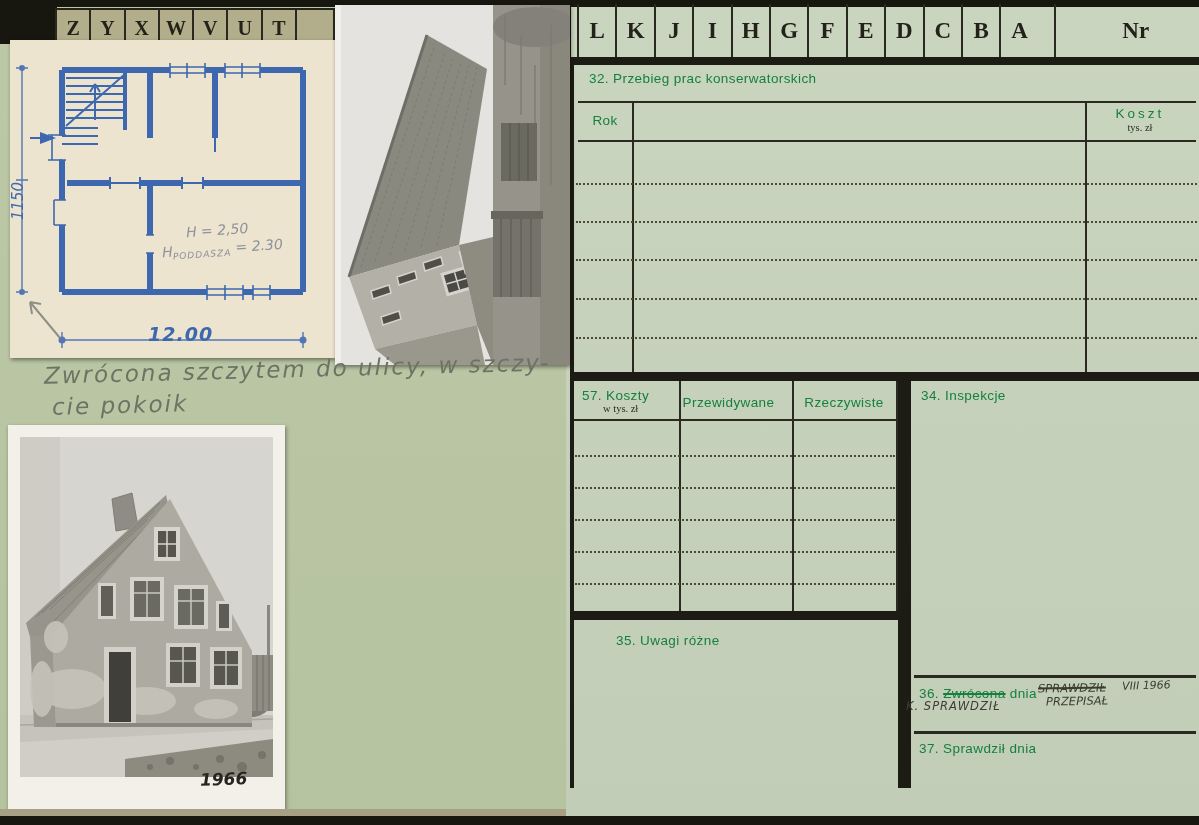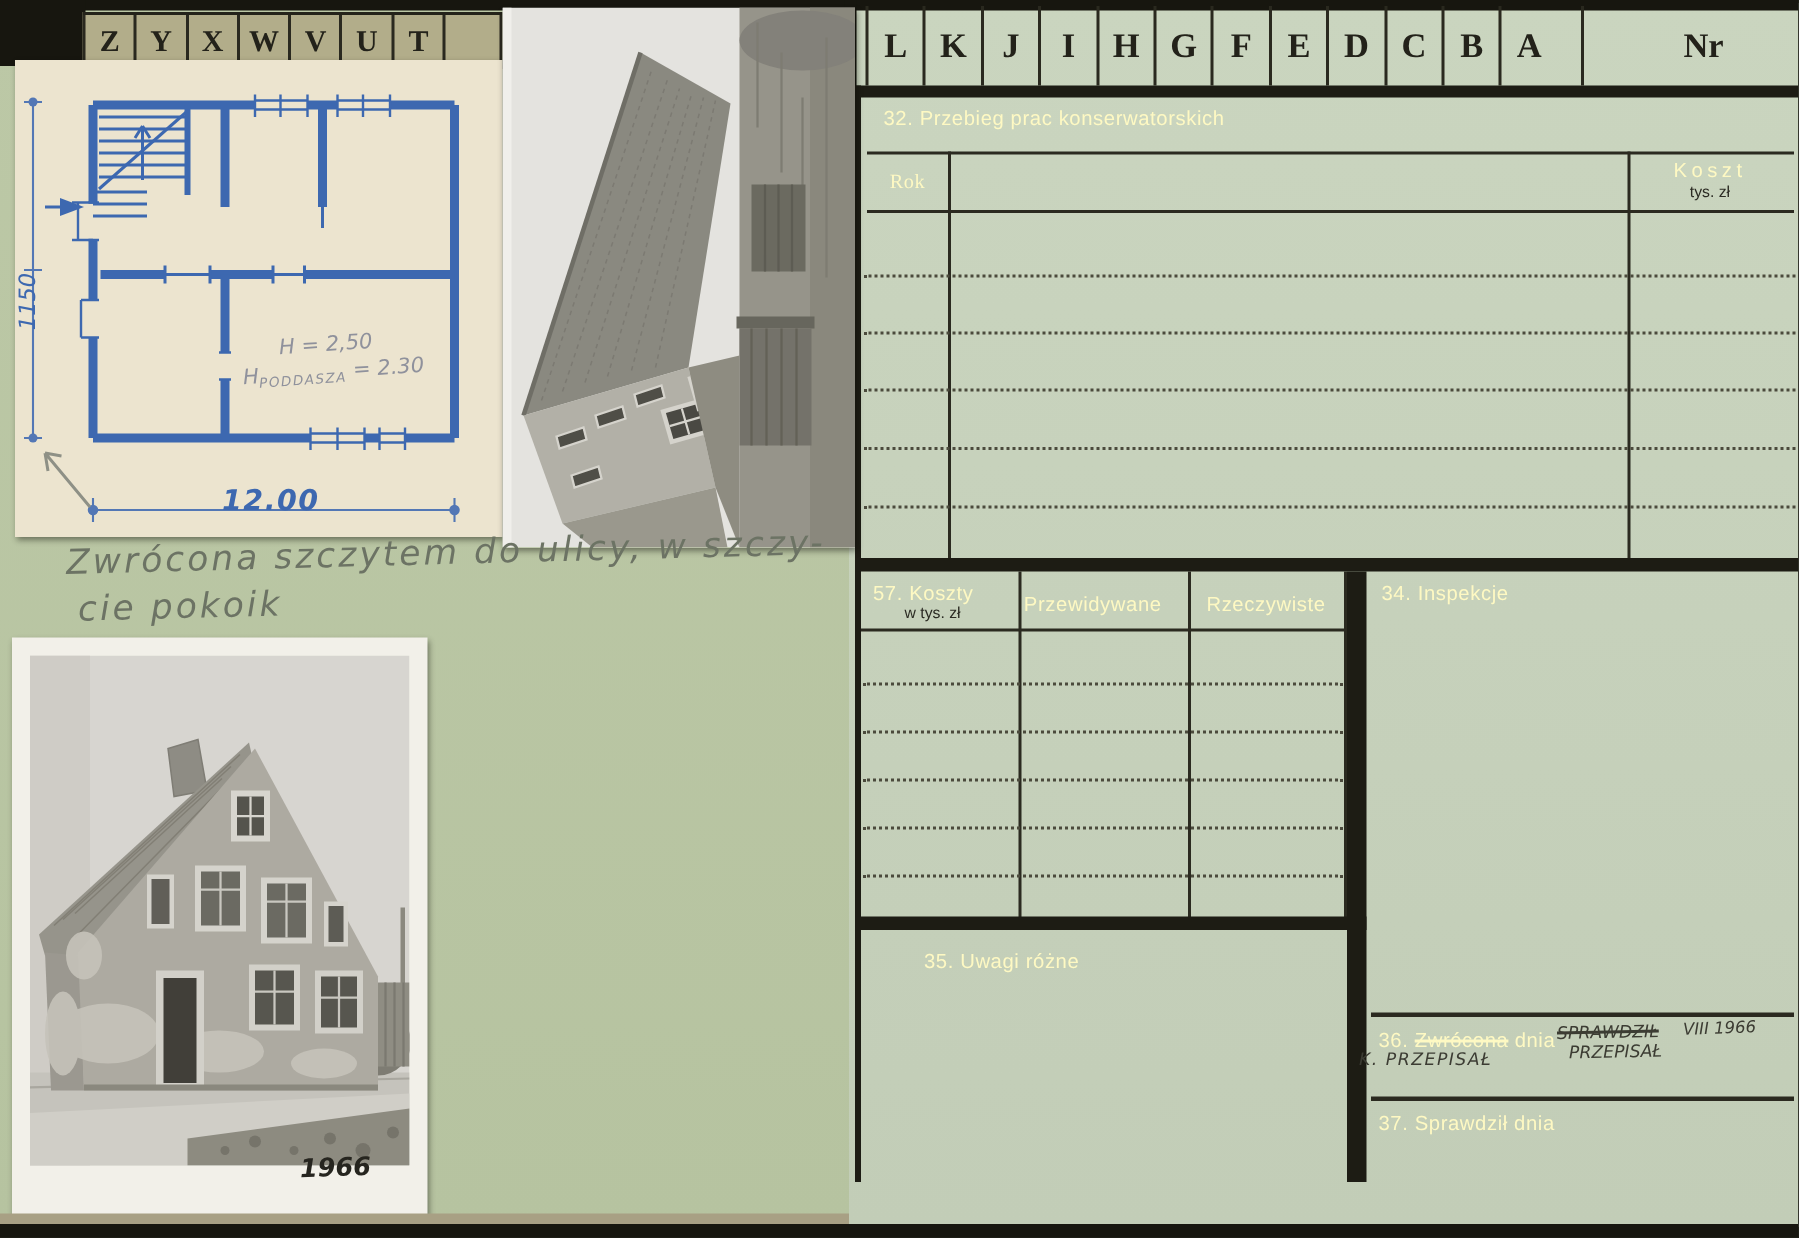--- a/index.html
+++ b/index.html
@@ -16,22 +16,22 @@
   .tab-cell{box-sizing:border-box;border-left:2px solid #2a291f;text-align:center;
             font-family:"Liberation Serif",serif;font-weight:700;color:#23221a;}
   .tab-cell-l{flex:0 0 34.3px;font-size:20px;padding-top:7px;}
   .tab-cell-r{flex:0 0 38.4px;font-size:23px;padding-top:14px;}
   .tab-cell-nr{flex:0 0 150px;text-align:center;padding-left:12px;font-size:23px;padding-top:14px;margin-left:16px;}
   
   .hline{background:#2b2a20;height:2px;}
   .vline{background:#2b2a20;width:2px;}
   .dotline{border-top:2px dotted #4b4a3c;height:0;}
   .bar{background:#1d1c14;}
-  .flabel{font-size:13.5px;color:#fef9c3;letter-spacing:.4px;white-space:nowrap;}
-  .fsmall{font-size:10.5px;color:#2b2b23;white-space:nowrap;}
+  .flabel{font-size:13.5px;color:#15803d;letter-spacing:.4px;white-space:nowrap;}
+  .fsmall{font-size:10.5px;color:#2b2b23;white-space:nowrap;font-family:Liberation Serif, serif;}
   .spread{letter-spacing:5px;}
   .spread2{letter-spacing:3px;}
   .center{text-align:center;}
   .strike{text-decoration:line-through;text-decoration-thickness:2px;}
   
   .hw{font-family:"DejaVu Sans",sans-serif;font-style:italic;color:#3c3c33;white-space:nowrap;}
   .pencil{font-family:"DejaVu Sans",sans-serif;font-style:italic;color:#6c7364;white-space:nowrap;
           transform:rotate(-1.5deg);letter-spacing:2px;}
   .bp-pencil{font-family:"DejaVu Sans",sans-serif;font-style:italic;color:#8f919c;white-space:nowrap;}
   .bp-ink{font-family:"DejaVu Sans",sans-serif;font-style:italic;color:#3d68b0;white-space:nowrap;}
@@ -81,21 +81,21 @@
   </div>
 
   <div class="abs bar" style="left:570px;top:57px;width:629px;height:8px;"></div>
   <div class="abs bar" style="left:570px;top:57px;width:4px;height:731px;"></div>
 
   <div class="abs flabel" style="left:589px;top:71px;">32. Przebieg prac konserwatorskich</div>
   <div class="abs hline" style="left:578px;top:101px;width:618px;"></div>
   <div class="abs hline" style="left:578px;top:140px;width:618px;"></div>
   <div class="abs vline" style="left:632px;top:101px;height:273px;"></div>
   <div class="abs vline" style="left:1085px;top:101px;height:273px;"></div>
-  <div class="abs flabel center" style="left:578px;top:113px;width:54px;font-family:Liberation Serif, serif;">Rok</div>
+  <div class="abs flabel center" style="left:578px;top:113px;width:54px;">Rok</div>
   <div class="abs flabel center spread2" style="left:1087px;top:106px;width:106px;">Koszt</div>
   <div class="abs fsmall center" style="left:1087px;top:122px;width:106px;">tys. zł</div>
   <div class="abs dotline" style="left:576px;top:183px;width:621px;"></div>
   <div class="abs dotline" style="left:576px;top:221px;width:621px;"></div>
   <div class="abs dotline" style="left:576px;top:259px;width:621px;"></div>
   <div class="abs dotline" style="left:576px;top:298px;width:621px;"></div>
   <div class="abs dotline" style="left:576px;top:337px;width:621px;"></div>
   <div class="abs bar" style="left:570px;top:372px;width:629px;height:9px;"></div>
 
   <div class="abs vline" style="left:679px;top:381px;height:238px;"></div>
@@ -120,21 +120,21 @@
 
   <div class="abs hline" style="left:914px;top:675px;width:282px;height:3px;"></div>
   <div class="abs flabel" style="left:919px;top:686px;">
     <span>36.</span>
     <span class="strike">Zwrócona</span>
     <span>dnia</span>
   </div>
   <div class="abs hw strike" style="left:1038px;top:681px;font-size:11.5px;transform:rotate(-1deg);">SPRAWDZIŁ</div>
   <div class="abs hw" style="left:1122px;top:679px;font-size:11px;transform:rotate(-2deg);">VIII 1966</div>
   <div class="abs hw" style="left:1046px;top:694px;font-size:11.5px;transform:rotate(-1deg);">PRZEPISAŁ</div>
-  <div class="abs hw" style="left:906px;top:699px;font-size:11.5px;letter-spacing:1px;">K. PRZEPISAŁ</div>
+  <div class="abs hw" style="left:906px;top:699px;font-size:11.5px;letter-spacing:1px;">K. SPRAWDZIŁ</div>
 
   <div class="abs hline" style="left:914px;top:731px;width:282px;height:3px;"></div>
   <div class="abs flabel" style="left:919px;top:741px;">37. Sprawdził dnia</div>
 
   <div class="abs pasted" style="left:10px;top:40px;width:325px;height:318px;background:#ece4cf;">
     <svg width="325" height="318" viewBox="0 0 325 318">
       <g stroke="#3d68b0" fill="none">
 
         <path stroke-width="6" d="M52,30 H160 M195,30 H215 M250,30 H293 M293,30 V252 M52,252 H197 M233,252 H243 M260,252 H293 M52,30 V95 M52,120 V160 M52,185 V252"></path>
 

